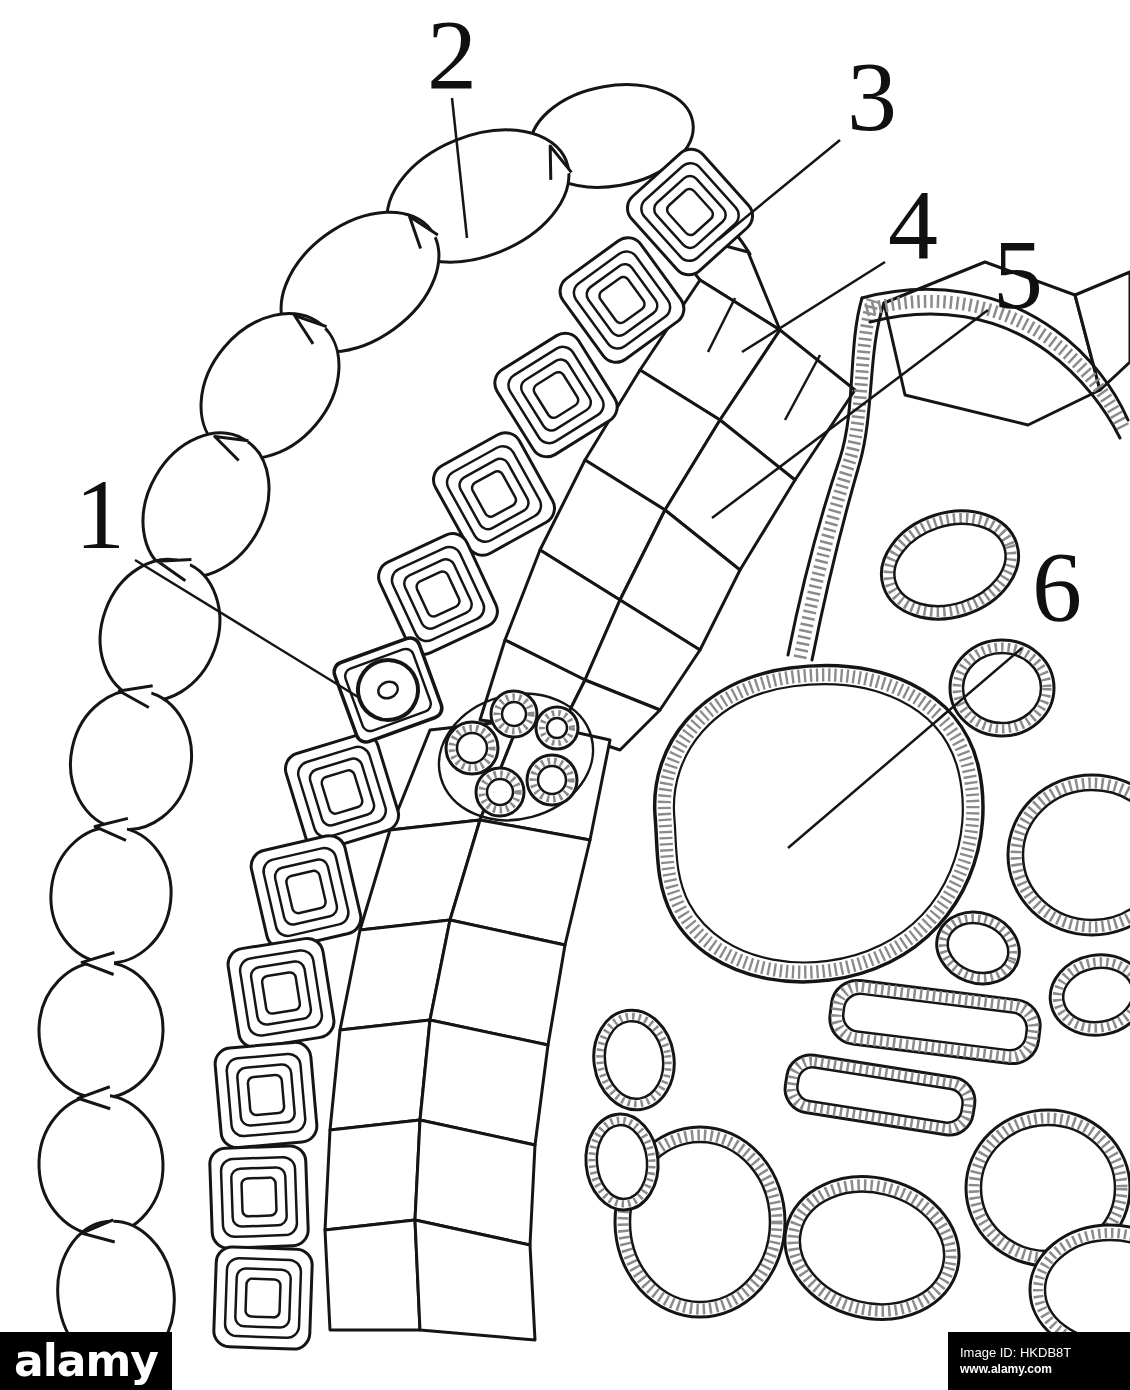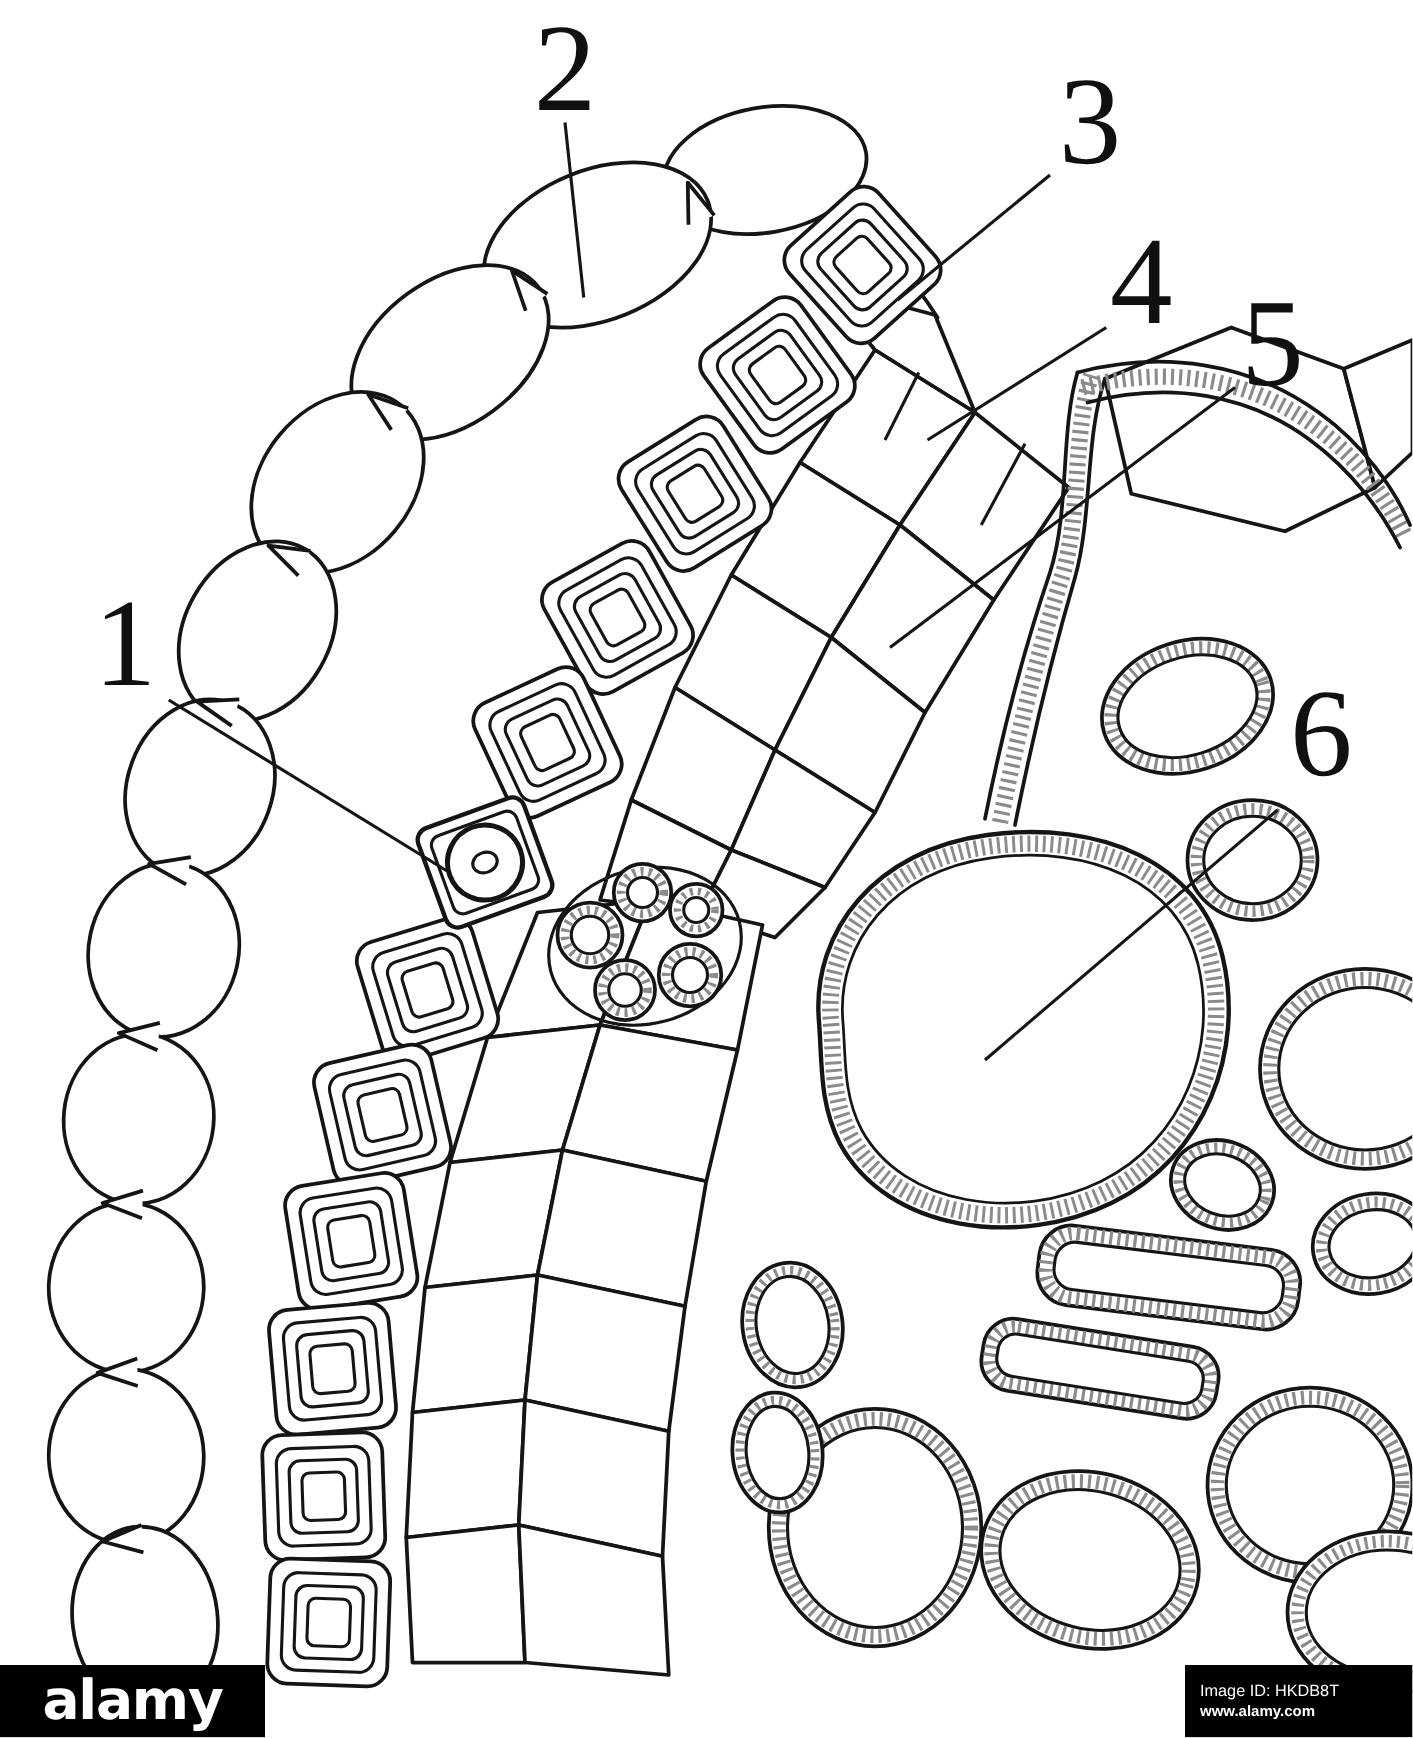--- a/index.html
+++ b/index.html
@@ -9,21 +9,21 @@
   }
   svg{display:block;}
   .cell{fill:#ffffff;stroke:#151515;stroke-width:3;stroke-linejoin:round;}
   .cell35{fill:#ffffff;stroke:#151515;stroke-width:3.5;stroke-linejoin:round;}
   .thin{fill:none;stroke:#151515;stroke-width:2.5;stroke-linejoin:round;}
   .line3{fill:none;stroke:#151515;stroke-width:3;stroke-linecap:round;}
   .wallg{fill:none;stroke:#8b8b8b;stroke-dasharray:2.5 4;}
   .leader{stroke:#151515;stroke-width:2.5;}
   text.num{font-family:"Liberation Serif","DejaVu Serif",serif;font-size:100px;fill:#101010;text-anchor:middle;}
   .bar{position:absolute;bottom:0;height:58px;background:#000000;color:#ffffff;display:flex;}
-  .bar-left{left:0;width:212px;align-items:center;justify-content:center;}
+  .bar-left{left:0;width:172px;align-items:center;justify-content:center;}
   .logo{font-family:"DejaVu Sans",sans-serif;font-weight:700;font-size:44px;letter-spacing:-1px;line-height:1;}
   .bar-right{left:948px;width:200px;flex-direction:column;justify-content:center;padding-left:12px;box-sizing:border-box;gap:3px;}
   .info-id{font-size:13px;line-height:1.1;}
   .info-url{font-size:12px;font-weight:700;line-height:1.1;}
 </style>
 </head>
 <body>
 
 <div class="stage">
 

